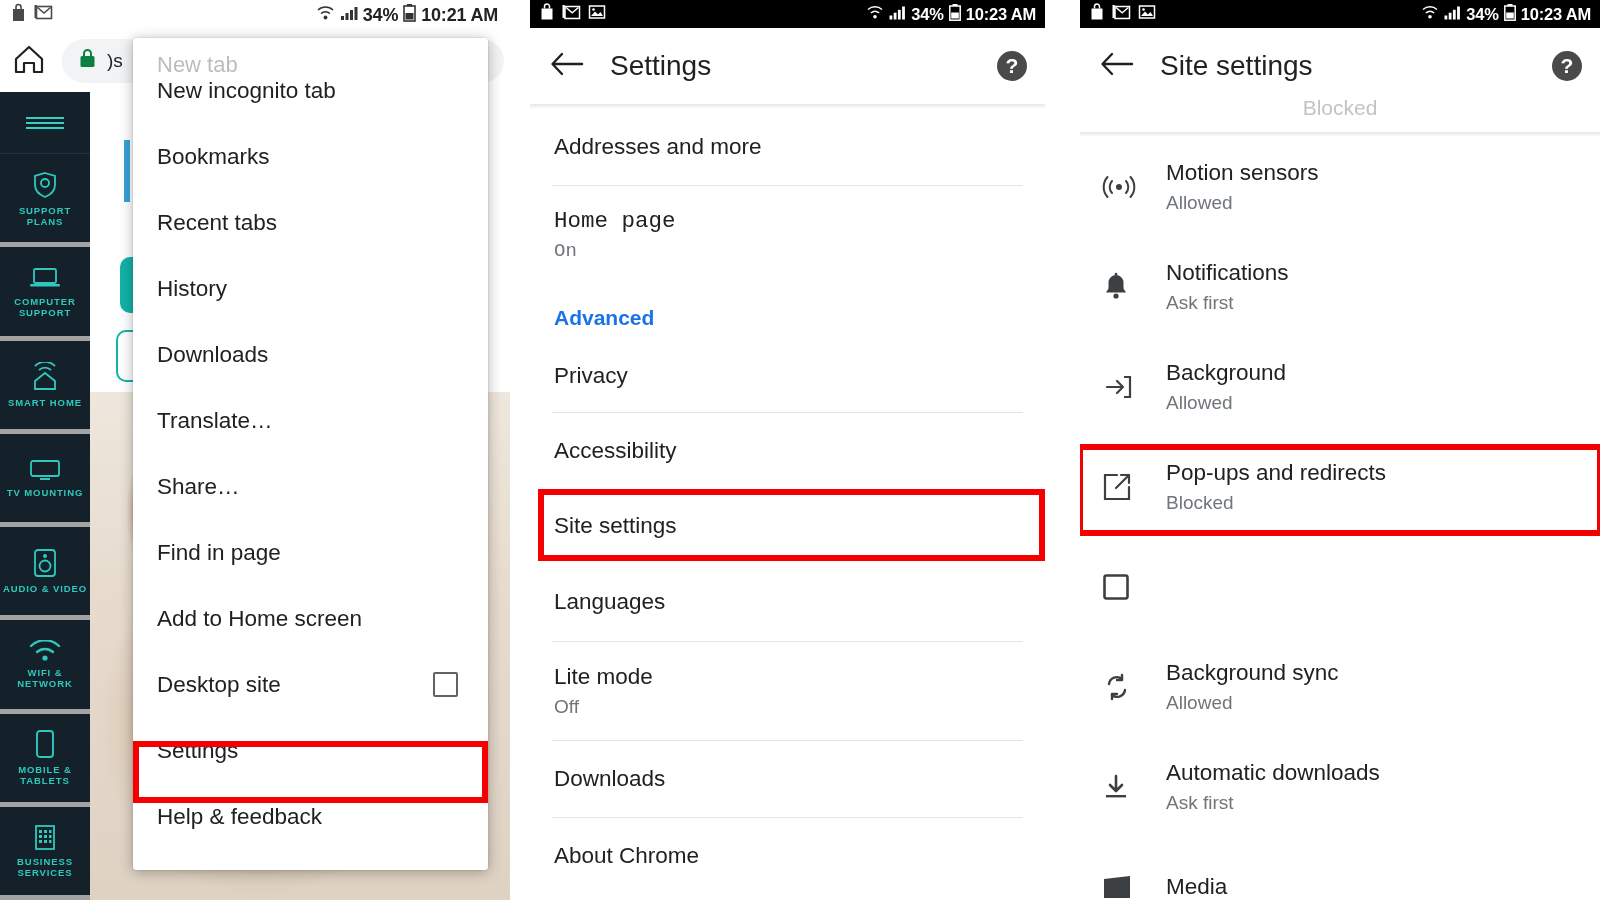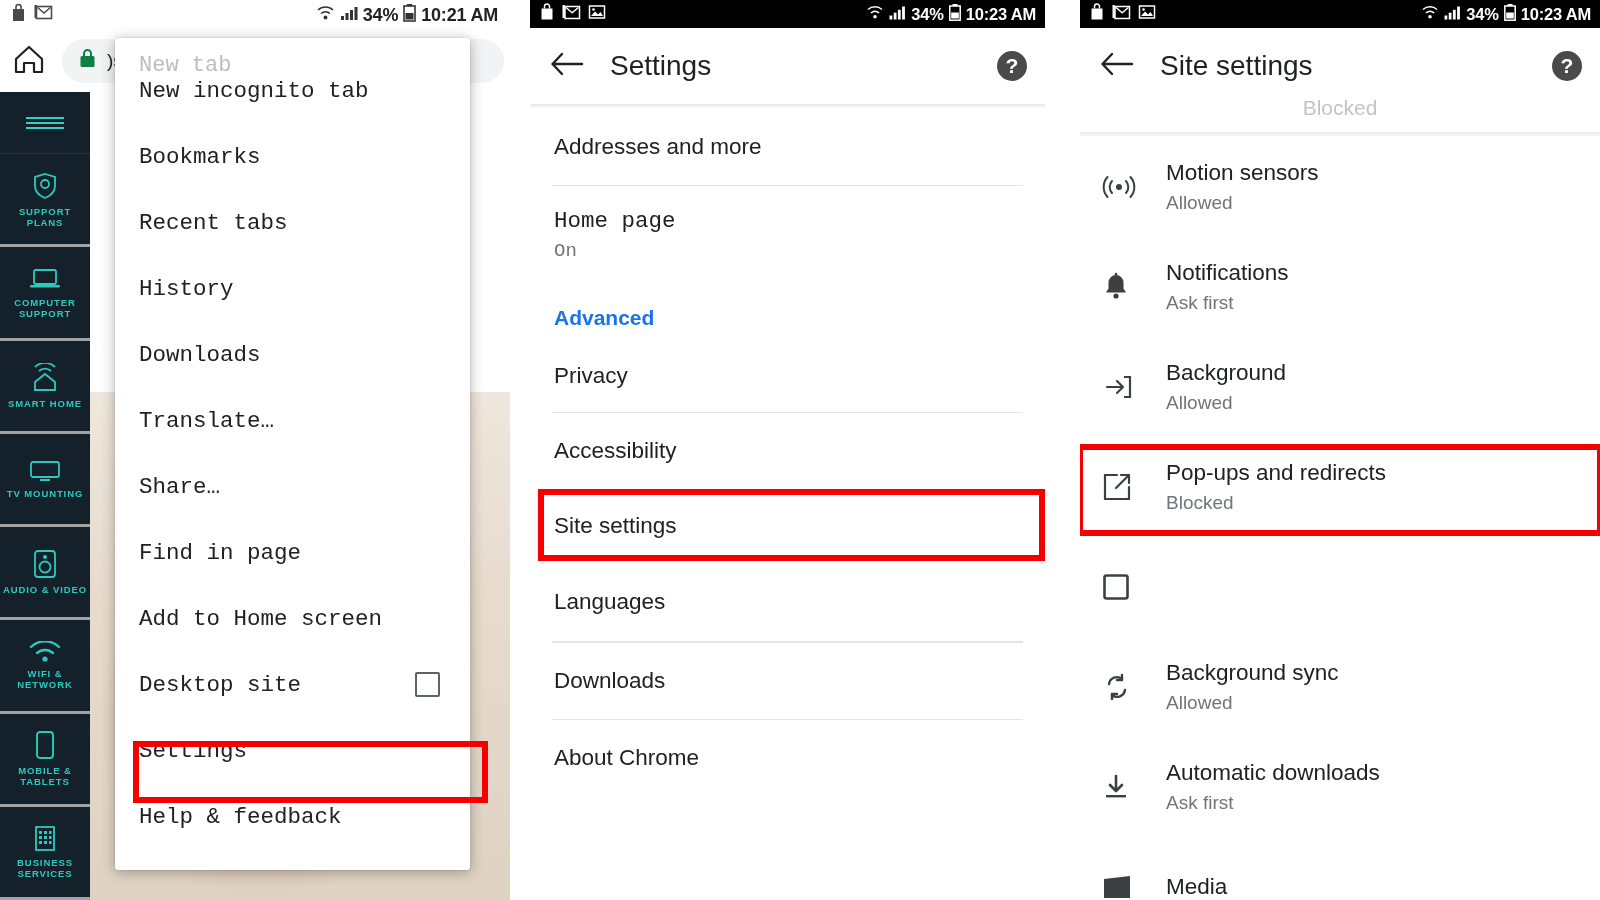--- a/index.html
+++ b/index.html
@@ -56,21 +56,21 @@
     position: absolute; top: 0; left: 0; width: 90px; bottom: 0;
     background: #14212b; color: #35d0c3;
     display: flex; flex-direction: column;
   }
   .ss-hamb {
     height: 62px; display: flex; align-items: center; justify-content: center;
     border-bottom: 1px solid #22333f;
   }
   .ss-hamb span { display:block; width: 38px; height: 2px; background:#35d0c3; margin: 3px 0; }
   .ss-item {
-    flex: 1; border-bottom: 3px solid #a3a3a3;
+    flex: 1; border-bottom: 5px solid #a3a3a3;
     display: flex; flex-direction: column; align-items: center; justify-content: center;
     gap: 5px; padding: 4px 2px;
   }
   .ss-ico { color:#2ec9bd; line-height: 0; }
   .ss-label {
     font-size: 9.5px; font-weight: bold; letter-spacing: 0.9px;
     color: #2ec9bd; text-align: center; line-height: 11px;
   }
   .site-body {
     position: absolute; top:0; left: 90px; right: 0; bottom: 0;
@@ -83,25 +83,24 @@
   .site-photo {
     position:absolute; left: 0; top: 300px; right: 0; bottom: 0;
     background:
       radial-gradient(ellipse 120px 150px at 120px 120px, #5d3320 0%, #8a5230 45%, rgba(138,82,48,0) 70%),
       radial-gradient(ellipse 200px 220px at 170px 330px, #e4d3bf 0%, #d9c4ad 55%, rgba(217,196,173,0) 80%),
       linear-gradient(180deg, #efe7dd 0%, #e6dbcd 40%, #ded2c3 100%);
   }
 
   
   .menu {
-    position: absolute; left: 115px; top: 38px; width: 355px; height: 832px;
+    position: absolute; left: 133px; top: 38px; width: 355px; height: 832px;
     background: #fff; border-radius: 3px;
     box-shadow: 0 2px 14px rgba(0,0,0,.30), 0 0 2px rgba(0,0,0,.18);
     overflow: hidden;
-    font-family: Liberation Mono, monospace;
   }
   .menu-item {
     display: flex; align-items: flex-start; justify-content: space-between;
     padding: 0 24px; height: 66px; font-size: 22.5px; color: #202124;
   }
   .menu-item.cut { color:#bdbdbd; height: 40px; align-items:flex-end; padding-bottom: 0; font-size: 22px;}
   .menu-checkbox {
     width: 25px; height: 25px; border: 2.3px solid #5f6368; border-radius: 2px; margin-right: 6px;
   }
 
@@ -476,20 +475,26 @@
           </div>
       </div>
 
       <div class="srow" style="min-height:78px;">
         <div class="stext">
             <span class="stitle">Languages</span>
           </div>
       </div>
       <div class="divider"></div>
 
+      <div class="srow" style="min-height:98px;">
+        <div class="stext">
+          <span class="stitle">Lite mode</span>
+          <span class="ssub">Off</span>
+        </div>
+      </div>
       <div class="divider"></div>
 
       <div class="srow" style="min-height:76px;">
         <div class="stext">
             <span class="stitle">Downloads</span>
           </div>
       </div>
       <div class="divider"></div>
 
       <div class="srow" style="min-height:76px;">

